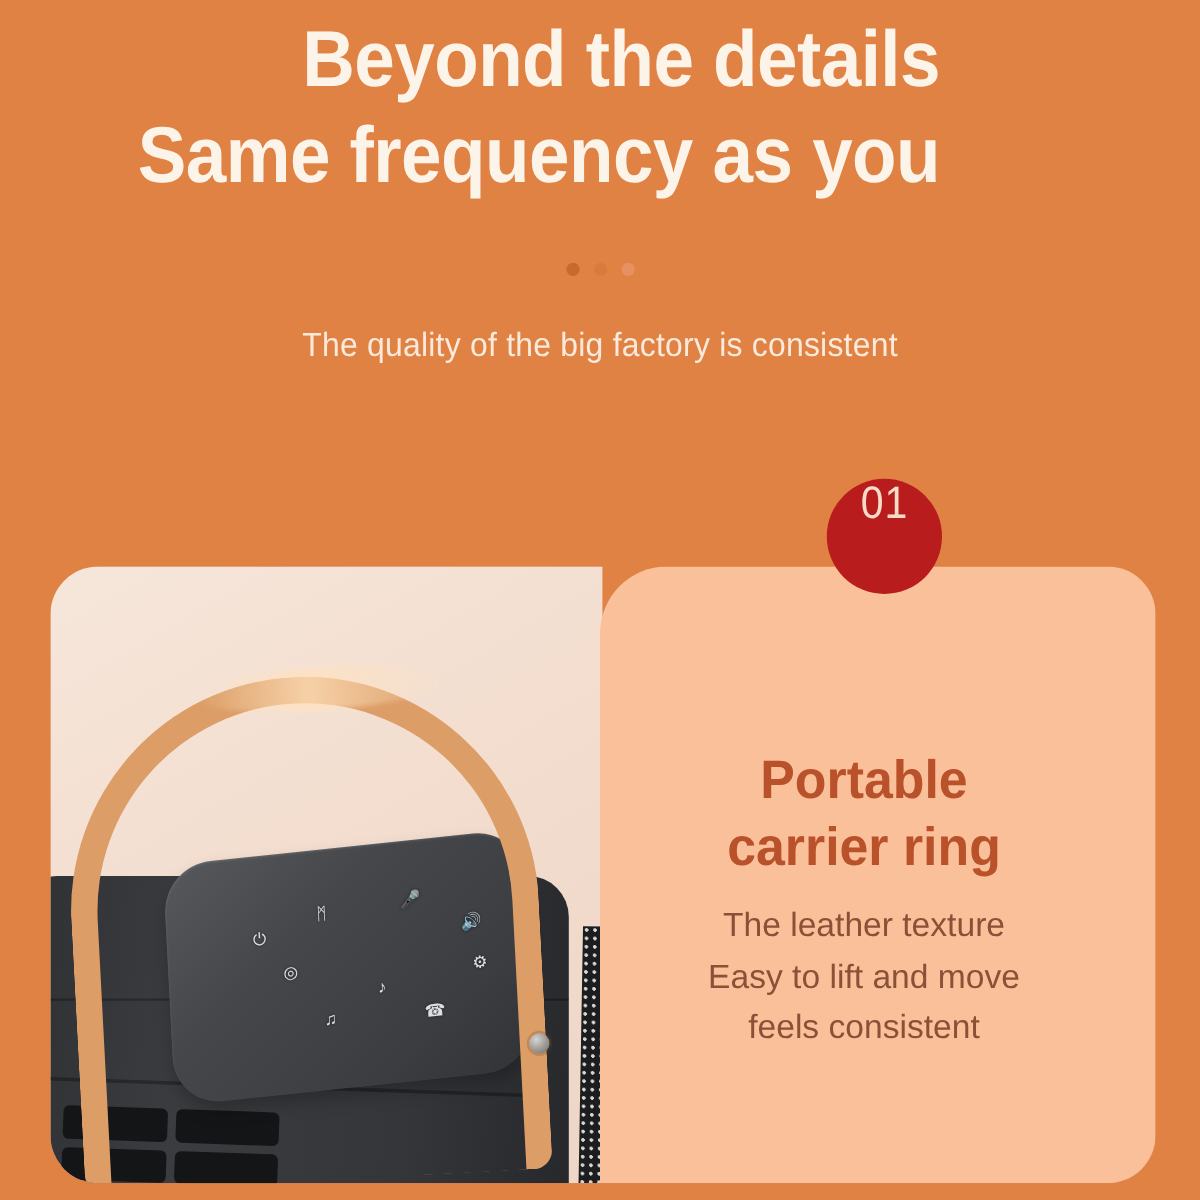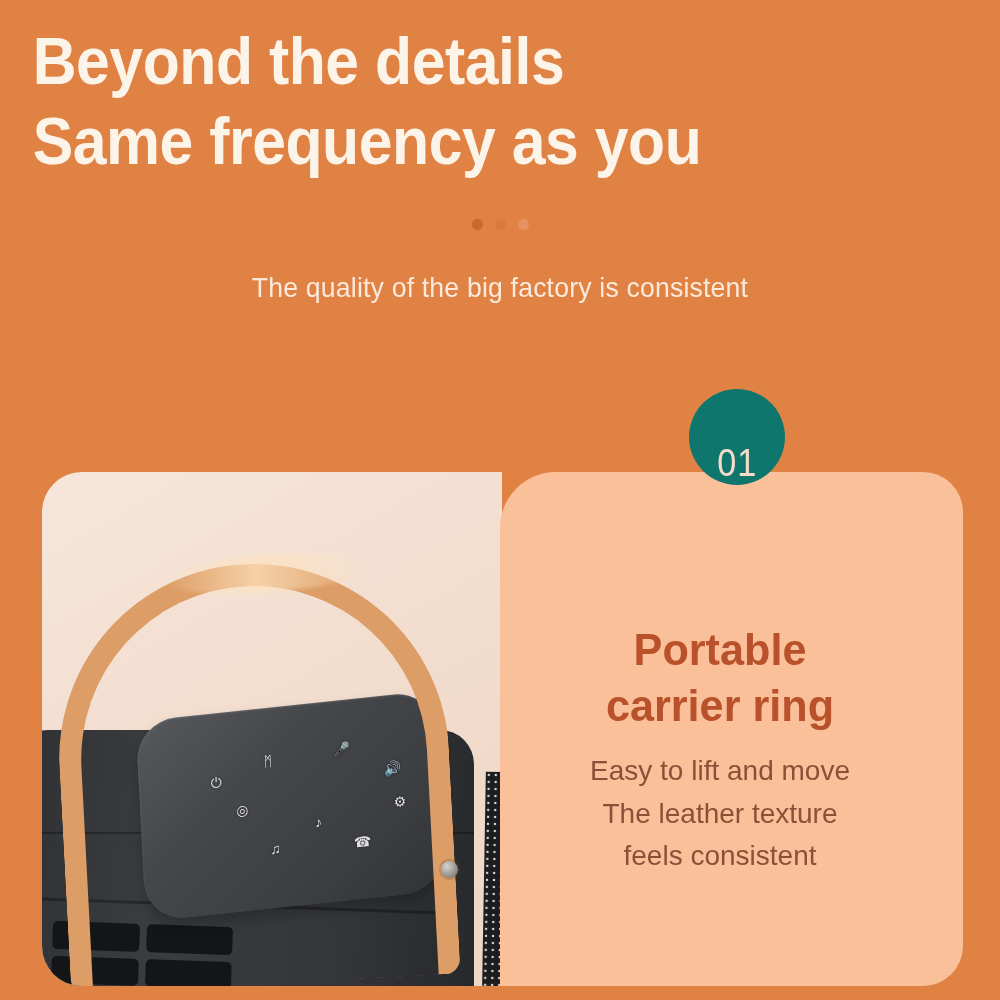--- a/index.html
+++ b/index.html
@@ -11,24 +11,24 @@
     height: 1000px;
     background: #E08244;
     font-family: "Liberation Sans", sans-serif;
     overflow: hidden;
     position: relative;
   }
 
   
   .headline-block {
     position: absolute;
-    top: 28px;
+    top: 16px;
     left: 0;
     width: 816px;
-    text-align: left;
+    text-align: right;
   }
   .headline {
     font-family: "Liberation Sans Narrow", "Liberation Sans", sans-serif;
     font-weight: bold;
     color: #FDF4E9;
     letter-spacing: -0.5px;
     line-height: 1.0;
     white-space: nowrap;
     transform: scaleX(0.92);
   }
@@ -239,27 +239,27 @@
     left: 458px;
     top: 0;
     width: 463px;
     height: 514px;
     background: #FAC09A;
     border-radius: 56px 0 0 0;
   }
   .badge {
     position: absolute;
     left: 689px;
-    top: 389px;
+    top: 399px;
     width: 96px;
     height: 96px;
     border-radius: 50%;
-    background: #0f766e;
+    background: #b91c1c;
     display: flex;
-    align-items: flex-end;
+    align-items: flex-start;
     justify-content: center;
   }
   .badge-num {
     font-family: "Liberation Sans Narrow", "Liberation Sans", sans-serif;
     font-size: 38px;
     color: #F6DCC8;
     letter-spacing: 1px;
     transform: scaleX(0.9);
   }
   .panel-title {
@@ -348,16 +348,16 @@
 <div class="badge">
   <span class="badge-num">01</span>
 </div>
 
 <div class="panel-title">
   <div>Portable</div>
   <div>carrier ring</div>
 </div>
 
 <div class="panel-body">
+  <span>The leather texture</span>
   <span>Easy to lift and move</span>
-  <span>The leather texture</span>
   <span>feels consistent</span>
 </div>
 
 </body></html>

